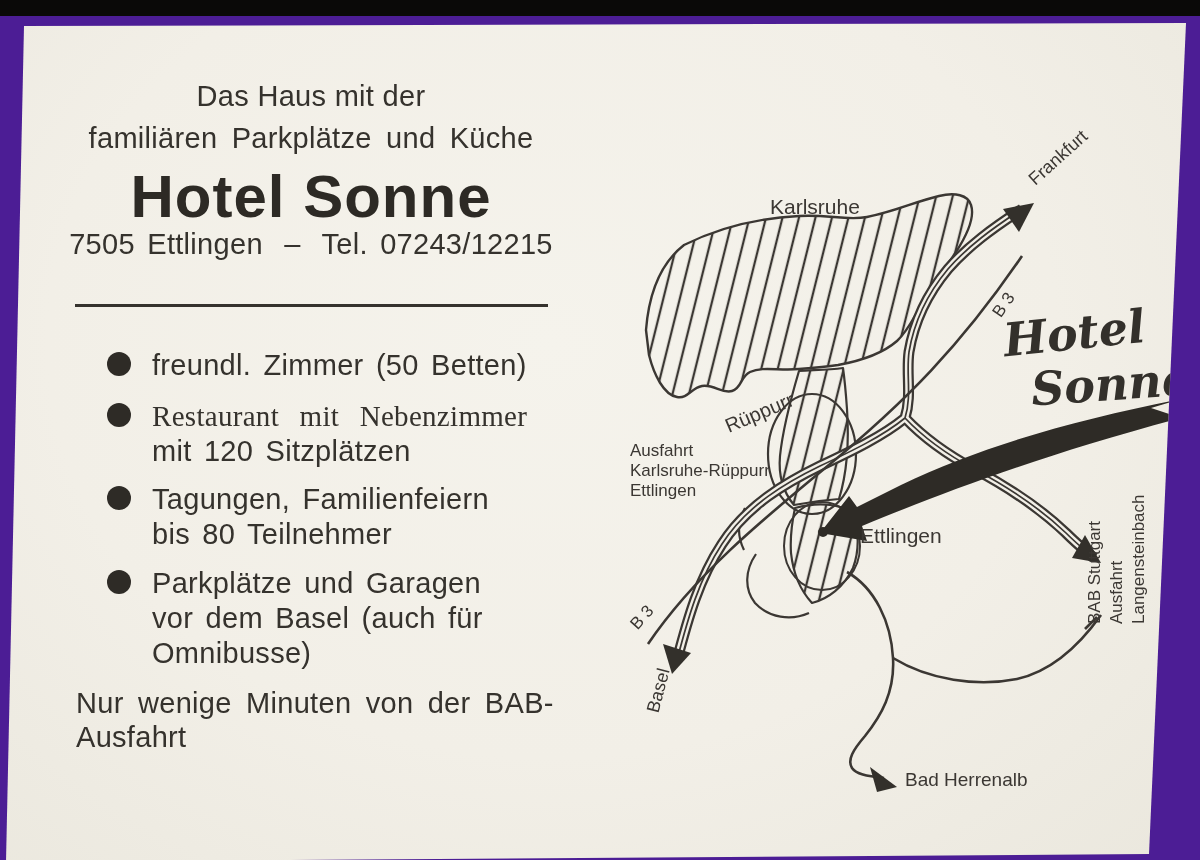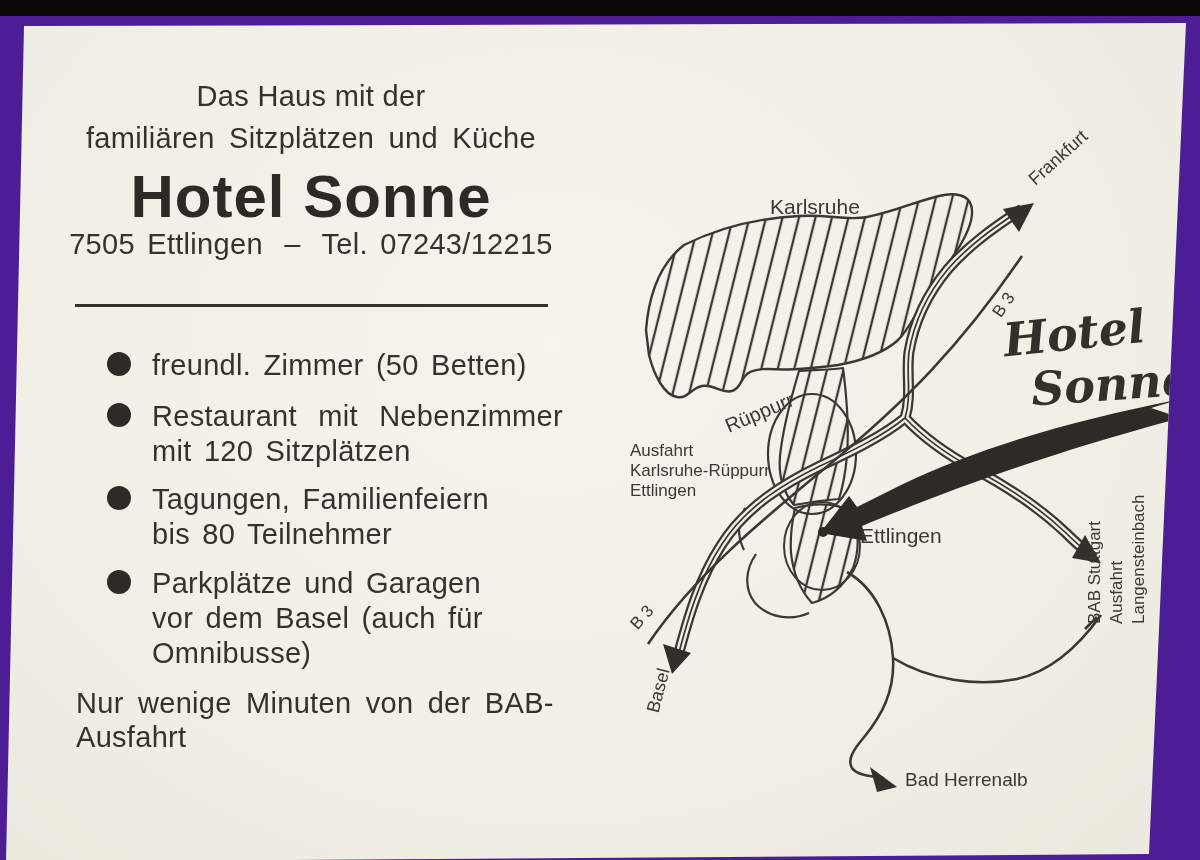--- a/index.html
+++ b/index.html
@@ -6,39 +6,39 @@
   #stage{position:relative;width:1200px;height:860px;background:#4c1d95;overflow:hidden;
          font-family:"Liberation Sans",sans-serif;margin-top:16px;}
   
   #card{position:absolute;inset:0;
         background:radial-gradient(ellipse at 46% 38%, #f5f3ec 0%, #f2efe7 55%, #eae7dd 100%);
         clip-path:polygon(24px 10px, 1186px 7px, 1149px 838px, 6px 846px);}
   .txt{position:absolute;color:#35322d;font-size:29px;line-height:1.15;white-space:nowrap;
        letter-spacing:0.3px;}
   .center{left:65px;width:492px;text-align:center;}
   .ws-sm{word-spacing:4px;}
-  .ws-md{word-spacing:13px;}
+  .ws-md{word-spacing:13px;font-family:Liberation Serif, serif;}
   .ws-lg{word-spacing:6px;}
   #hotel-title{font-size:60px;font-weight:700;letter-spacing:1px;color:#2d2a25;}
   .bold{font-weight:400;}
   #divider{position:absolute;left:75px;top:288px;width:473px;height:3px;background:#35322d;}
   .bullet{position:absolute;left:107px;width:24px;height:24px;border-radius:50%;background:#2e2b26;}
   svg text{font-family:"Liberation Sans",sans-serif;fill:#3b3733;}
   svg text.script{font-family:"DejaVu Serif",serif;font-style:italic;font-weight:700;
                   font-size:46px;fill:#33302b;}
   .map-label{font-size:17px;}
 </style>
 </head>
 <body>
 
 <div id="stage">
   <div id="card">
 
     <div class="txt center" style="top:64px;">Das Haus mit der</div>
-    <div class="txt center ws-lg" style="top:106px;">familiären Sitzplätzen und Küche</div>
+    <div class="txt center ws-lg" style="top:106px;">familiären Parkplätze und Küche</div>
     <div class="txt center" id="hotel-title" style="top:146px;">Hotel Sonne</div>
 
     <div class="txt center ws-sm" style="top:212px;">
       <span class="bold">7505 Ettlingen</span>
       <span style="margin:0 9px;">–</span>
       <span>Tel. 07243/12215</span>
     </div>
 
     <div id="divider"></div>
 

